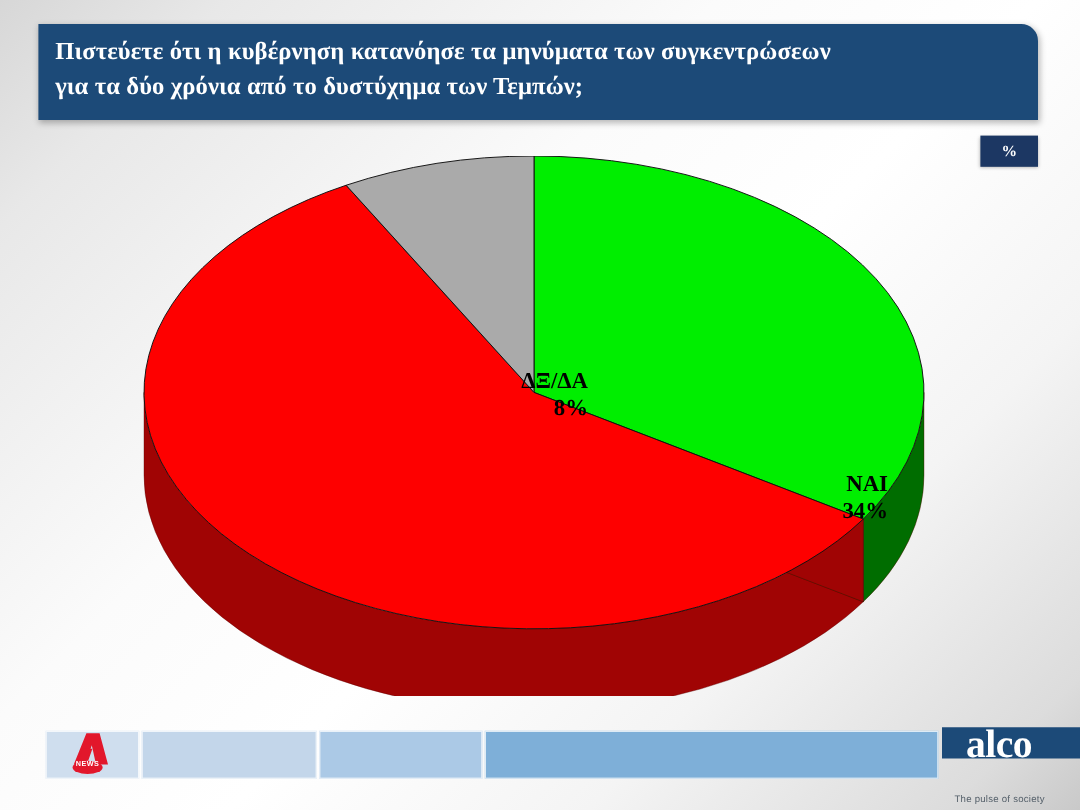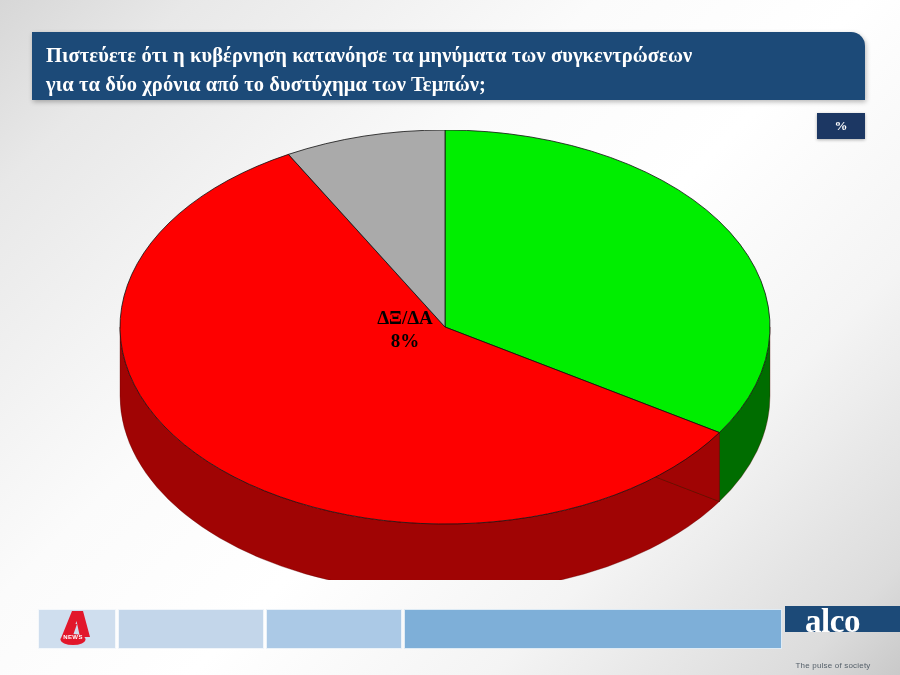--- a/index.html
+++ b/index.html
@@ -18,23 +18,23 @@
     width: 900px;
     height: 675px;
     background: linear-gradient(135deg, #d7d7d7 0%, #e8e8e8 12%, #fbfbfb 38%, #ffffff 55%, #f4f4f4 74%, #dcdcdc 93%, #c9c9c9 100%);
     overflow: hidden;
   }
 
   
   #header-bar {
     position: absolute;
     left: 32px;
-    top: 32px;
+    top: 20px;
     width: 833px;
-    height: 68px;
+    height: 80px;
     background: #1c4a78;
     border-top-right-radius: 14px;
     box-shadow: 1px 2px 5px rgba(0,0,0,0.28);
   }
   #header-title {
     position: absolute;
     left: 14px;
     top: 9px;
     width: 800px;
     color: #ffffff;
@@ -73,21 +73,21 @@
     height: 450px;
   }
   #pie-svg {
     position: absolute;
     left: 0;
     top: 0;
   }
 
   .slice-label {
     position: absolute;
-    text-align: center;
+    text-align: right;
     color: #000000;
     font-family: "Liberation Serif", serif;
     font-weight: bold;
     font-size: 19px;
     line-height: 23px;
     white-space: pre-line;
     pointer-events: none;
   }
   #label-nai  { left: 600px; top: 262px; width: 140px; }
   #label-oxi  { left: 155px; top: 368px; width: 140px; }
@@ -199,20 +199,22 @@
           <path d="M 445 197 L 719.4065757881549 302.55787861086225 L 719.4065757881549 371.55787861086225 L 445 266 Z" fill="#a00404" stroke="#3a0000" stroke-opacity="0.35" stroke-width="0.6"></path>
         </g>
 
       <g>
           <path d="M 445 197 L 445 0 A 325 197 0 0 1 719.4065757881549 302.55787861086236 Z" fill="#00ee00" stroke="#111111" stroke-width="0.8"></path>
           <path d="M 445 197 L 719.4065757881549 302.55787861086236 A 325 197 0 1 1 288.43005591694225 24.367584031358973 Z" fill="#fe0000" stroke="#111111" stroke-width="0.8"></path>
           <path d="M 445 197 L 288.43005591694225 24.367584031358973 A 325 197 0 0 1 444.99999999999994 0 Z" fill="#aaaaaa" stroke="#111111" stroke-width="0.8"></path>
         </g>
     </svg>
 
+    <div class="slice-label" id="label-nai">ΝΑΙ
+34%</div>
 
 
     <div class="slice-label" id="label-dxda">ΔΞ/ΔΑ
 8%</div>
   </div>
 
   <div id="footer">
     <div class="foot-seg" id="foot-seg-0"></div>
     <div class="foot-seg" id="foot-seg-1"></div>
     <div class="foot-seg" id="foot-seg-2"></div>

